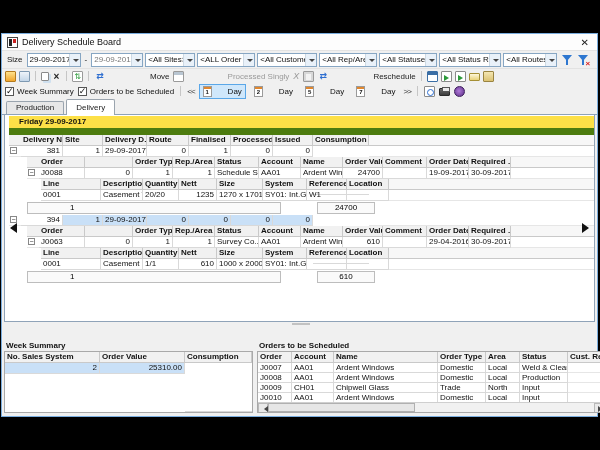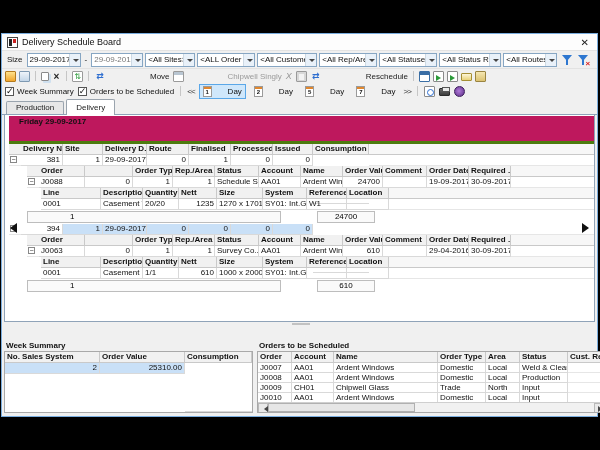--- a/index.html
+++ b/index.html
@@ -79,21 +79,21 @@
   .tab.active{height:16px;line-height:15px;background:#fff;margin-bottom:-1px;z-index:2;position:relative;}
 
   
   .gridpanel{position:relative;margin:0 2px;height:207px;background:#fff;border:1px solid #8fa3b8;border-top:none;overflow:hidden;padding:1px 0 0 4px;}
   .grow{display:flex;height:11px;line-height:10px;font-size:8px;color:#111;}
   .cell{border-right:1px solid #d9d9d9;border-bottom:1px solid #d9d9d9;padding:0 2px;overflow:hidden;white-space:nowrap;}
   .hdr .cell{font-weight:700;background:#f1f1f1;border-right:1px solid #c9c9c9;border-bottom:1px solid #c9c9c9;}
   .r{text-align:right;} .ctr{text-align:left;margin-top:48px;}
   .fill{flex:1;border-bottom:1px solid #e6e6e6;}
   .hdr .fill{border-bottom:1px solid #c9c9c9;background:#f7f7f7;}
-  .grouphdr{height:28px;line-height:12px;font-size:8px;font-weight:700;background:#be185d;border-bottom:3px solid #4d7c0f;padding-left:10px;color:#111;}
+  .grouphdr{height:19px;line-height:12px;font-size:8px;font-weight:700;background:#fde047;border-bottom:7px solid #4d7c0f;padding-left:10px;color:#111;}
   .exp{display:inline-block;width:7px;height:7px;border:1px solid #888;background:#fff;font-size:7px;line-height:5px;text-align:center;margin:1px 2px 0 1px;vertical-align:top;color:#333;}
   .gut{width:12px;border-bottom:1px solid #e6e6e6;}
   .hdr .gut{background:#f1f1f1;border-bottom:1px solid #c9c9c9;}
   .sel-blue{background:#c9e0f7 !important;}
 
   .d1{width:42px}.d2{width:40px}.d3{width:44px}.d4{width:42px}.d5{width:42px}.d6{width:42px}.d7{width:40px}.d8{width:56px}
   .og{margin-left:18px;}
   .o1{width:46px}.o2{width:48px}.o3{width:40px}.o4{width:42px}.o5{width:44px}.o6{width:42px}.o7{width:42px}.o8{width:40px}.o9{width:44px}.o10{width:42px}.o11{width:42px}
   .lg{margin-left:32px;}
   .l1{width:60px}.l2{width:42px}.l3{width:36px}.l4{width:38px}.l5{width:46px}.l6{width:44px}.l7{width:40px}.l8{width:42px}
@@ -188,21 +188,21 @@
       <span class="ti i-edit"></span>
       <span class="sep"></span>
       <span class="ti i-copy"></span>
       <span class="i-x">×</span>
       <span class="sep"></span>
       <span class="ti i-refresh">⇅</span>
       <span class="sep"></span>
       <span class="i-arr">⇄</span>
         <span class="lbl">Move</span>
       <span class="ti i-cal"></span>
-        <span class="lbl gray">Chipwell Singly</span>
+        <span class="lbl gray">Processed Singly</span>
       <span class="i-cut">X</span>
       <span class="ti i-paste"></span>
       <span class="i-arr">⇄</span>
         <span class="lbl">Reschedule</span>
       <span class="sep"></span>
       <span class="ti i-board"></span>
       <span class="ti i-in"></span>
       <span class="ti i-out"></span>
       <span class="ti i-mail"></span>
       <span class="ti i-props"></span>

